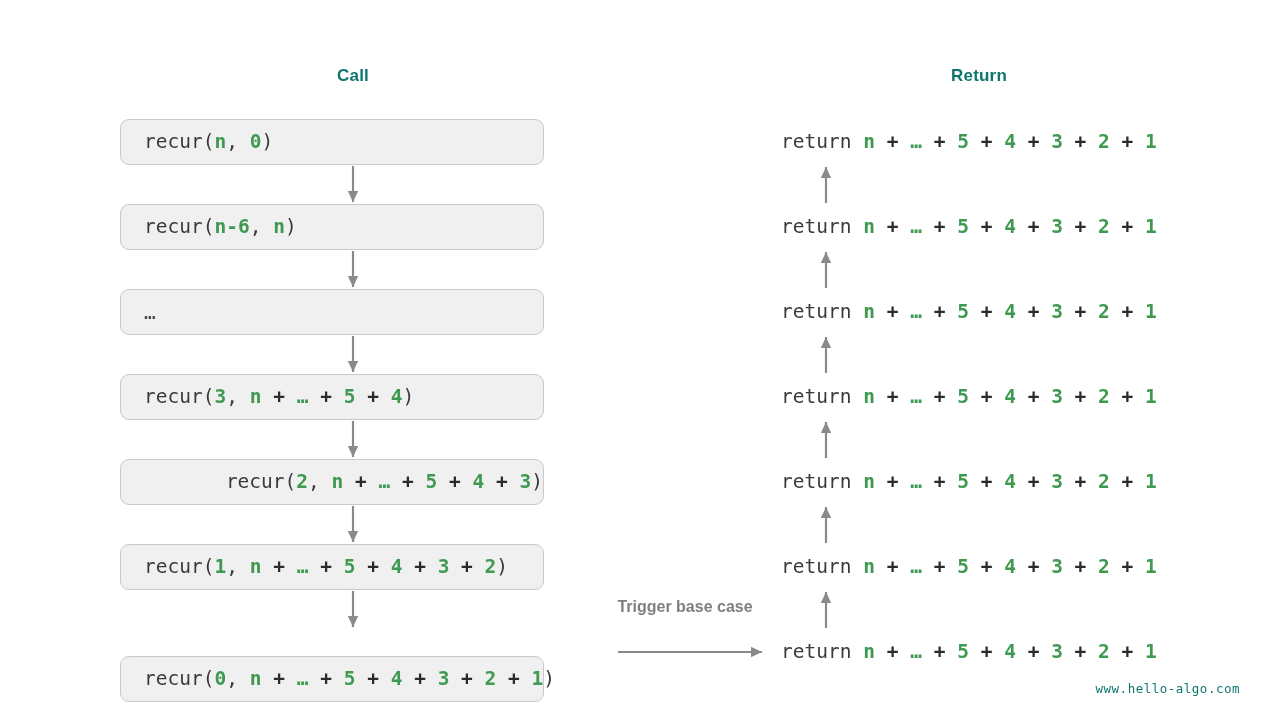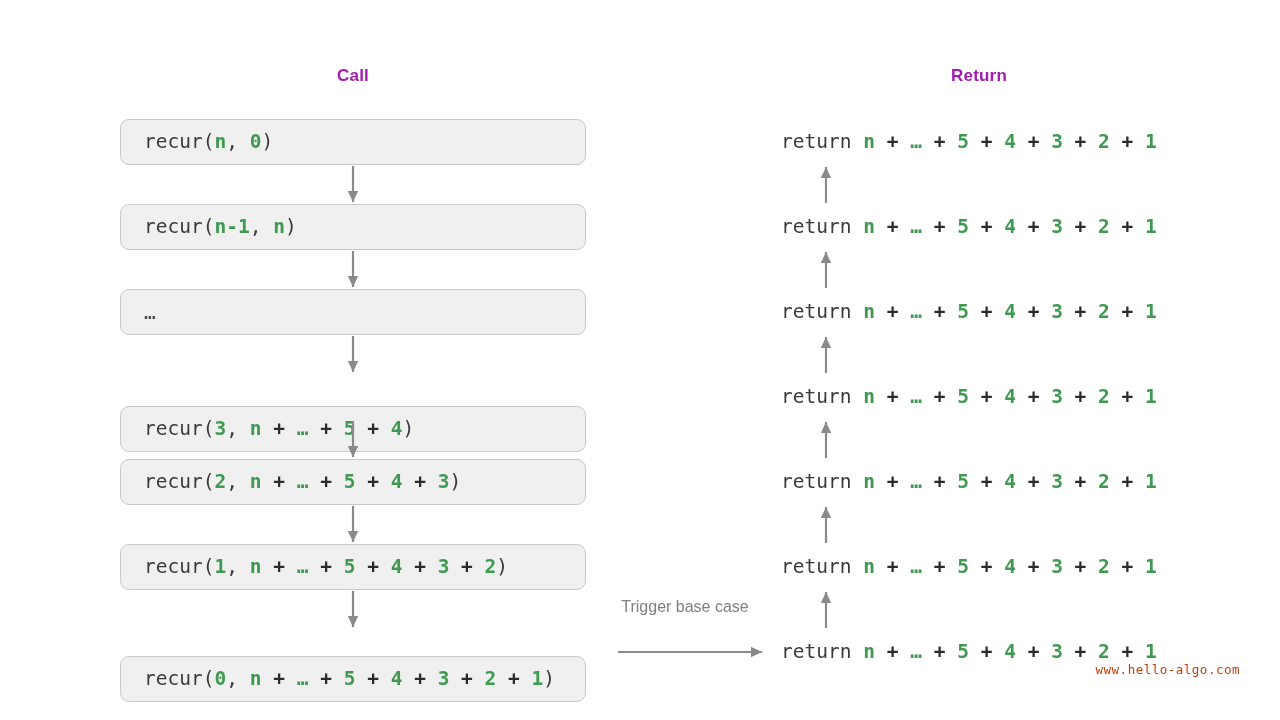--- a/index.html
+++ b/index.html
@@ -18,33 +18,33 @@
     width: 1280px;
     height: 720px;
   }
 
   
   .col-header {
     position: absolute;
     font-family: "Liberation Sans", sans-serif;
     font-size: 17px;
     font-weight: bold;
-    color: #a21caf;
+    color: #0f766e;
     letter-spacing: 0.2px;
     white-space: nowrap;
     transform: translateX(-50%);
   }
   #call-header  { left: 353px; top: 66px; }
   #return-header{ left: 979px; top: 66px; }
 
   
   .call-box {
     position: absolute;
     left: 120px;
-    width: 466px;
+    width: 424px;
     height: 46px;
     box-sizing: border-box;
     background: #f0f0f0;
     border: 1.4px solid #c9c9c9;
     border-radius: 9px;
     display: flex;
     align-items: center;
     padding-left: 23px;
   }
   .code {
@@ -98,59 +98,59 @@
   }
 
   
   #trigger-label {
     position: absolute;
     left: 685px;
     top: 598px;
     transform: translateX(-50%);
     font-family: "Liberation Sans", sans-serif;
     font-size: 16px;
-    font-weight: normal;
+    font-weight: bold;
     color: #7f7f7f;
     white-space: nowrap;
   }
 
   
   #watermark {
     position: absolute;
     right: 40px;
-    top: 662px;
+    top: 681px;
     font-family: "DejaVu Sans Mono", monospace;
     font-size: 12.5px;
-    color: #c2410c;
+    color: #0f766e;
     letter-spacing: 0.5px;
     white-space: nowrap;
   }
 </style>
 </head>
 <body>
 
 <div id="stage">
 
   <div class="col-header" id="call-header">Call</div>
   <div class="col-header" id="return-header">Return</div>
 
   <div id="call-column">
       <div class="call-box" id="call-0" style="top: 119px;">
         <div class="code"><span>recur(</span><span class="g">n</span><span>, </span><span class="g">0</span><span>)</span></div>
       </div>
       <div class="call-box" id="call-1" style="top: 204px;">
-        <div class="code"><span>recur(</span><span class="g">n-1</span><span>, </span><span class="g">n</span><span>)</span></div>
+        <div class="code"><span>recur(</span><span class="g">n-6</span><span>, </span><span class="g">n</span><span>)</span></div>
       </div>
       <div class="call-box" id="call-2" style="top: 289px;">
         <div class="ellipsis-only">…</div>
       </div>
-      <div class="call-box" id="call-3" style="top: 374px; margin-top: 32px;">
+      <div class="call-box" id="call-3" style="top: 374px;">
         <div class="code"><span>recur(</span><span class="g">3</span><span>, </span><span class="g">n</span><span class="op"> + </span><span class="g">…</span><span class="op"> + </span><span class="g">5</span><span class="op"> + </span><span class="g">4</span><span>)</span></div>
       </div>
-      <div class="call-box" id="call-4" style="top: 459px;">
+      <div class="call-box" id="call-4" style="top: 459px; justify-content: flex-end;">
         <div class="code"><span>recur(</span><span class="g">2</span><span>, </span><span class="g">n</span><span class="op"> + </span><span class="g">…</span><span class="op"> + </span><span class="g">5</span><span class="op"> + </span><span class="g">4</span><span class="op"> + </span><span class="g">3</span><span>)</span></div>
       </div>
       <div class="call-box" id="call-5" style="top: 544px; align-items: center;">
         <div class="code"><span>recur(</span><span class="g">1</span><span>, </span><span class="g">n</span><span class="op"> + </span><span class="g">…</span><span class="op"> + </span><span class="g">5</span><span class="op"> + </span><span class="g">4</span><span class="op"> + </span><span class="g">3</span><span class="op"> + </span><span class="g">2</span><span>)</span></div>
       </div>
       <div class="call-box" id="call-6" style="top: 656px;">
         <div class="code"><span>recur(</span><span class="g">0</span><span>, </span><span class="g">n</span><span class="op"> + </span><span class="g">…</span><span class="op"> + </span><span class="g">5</span><span class="op"> + </span><span class="g">4</span><span class="op"> + </span><span class="g">3</span><span class="op"> + </span><span class="g">2</span><span class="op"> + </span><span class="g">1</span><span>)</span></div>
       </div>
     </div>
 

